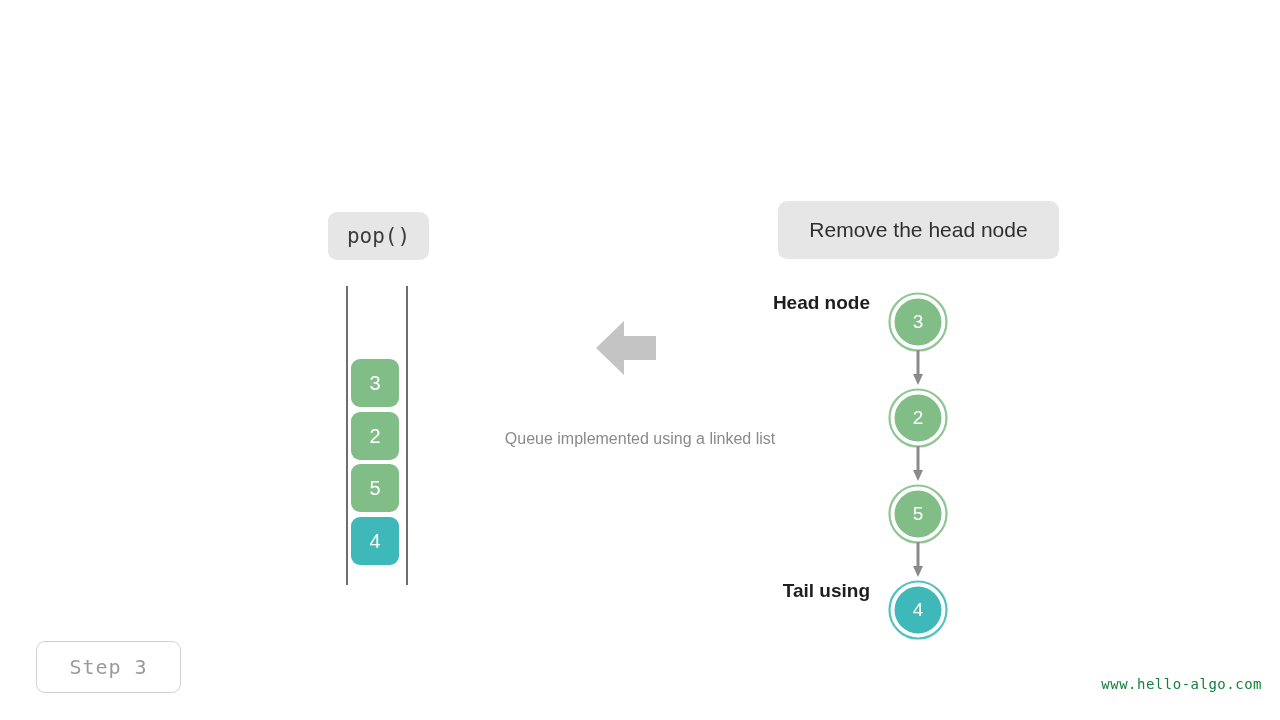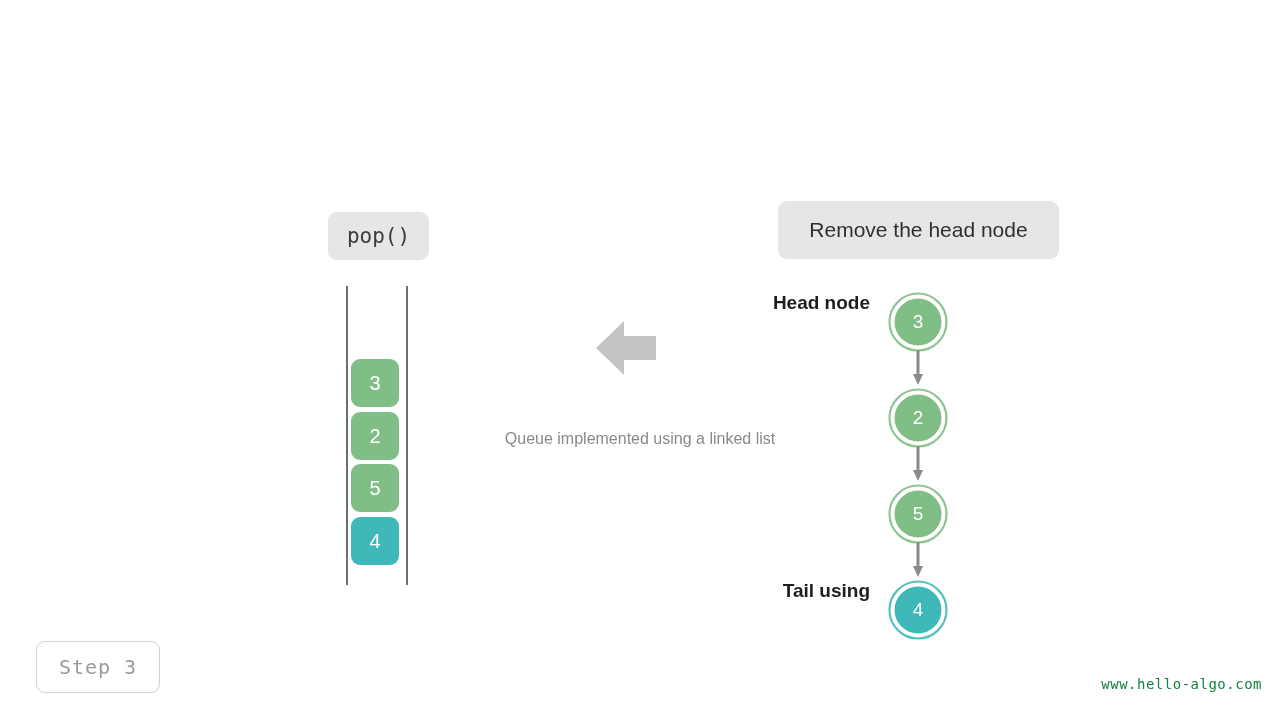--- a/index.html
+++ b/index.html
@@ -44,21 +44,21 @@
     font-size: 21px;
     color: #2f2f2f;
     margin-top: 8px;
   }
 
   
   #step-badge {
     position: absolute;
     left: 36px;
     top: 641px;
-    width: 124px;
+    width: 145px;
     height: 52px;
     border: 1px solid #d2d2d2;
     border-radius: 9px;
     background: #ffffff;
     display: flex;
     align-items: center;
     justify-content: center;
     font-family: "DejaVu Sans Mono", "Liberation Mono", monospace;
     font-size: 20px;
     color: #9a9a9a;

